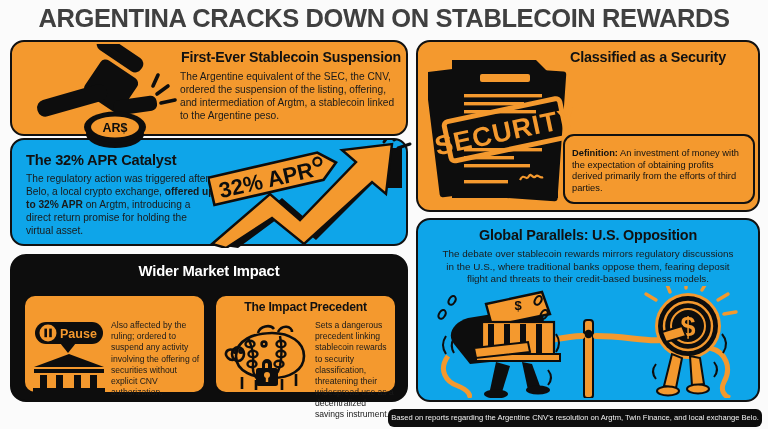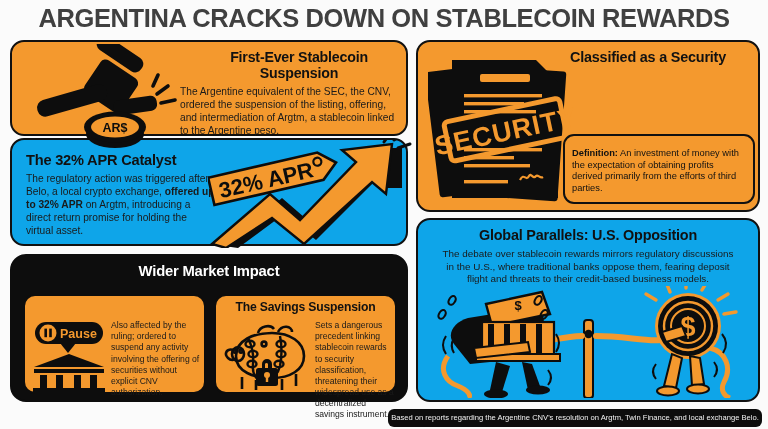--- a/index.html
+++ b/index.html
@@ -35,21 +35,21 @@
   }
   h2.head.white-txt { color:#fff; }
   p.body {
     font-size:10.2px; line-height:1.28; color:#1a1a1a;
   }
   p.body b { font-weight:bold; }
 
   
   #p1 { left:10px; top:40px; width:398px; height:96px; }
   #p1 .txt { position:absolute; left:168px; top:8px; width:222px; }
-  #p1 h2.head { text-align:center; margin-bottom:4px; font-size:14.2px;margin-left:16px;}
+  #p1 h2.head { text-align:center; margin-bottom:4px; font-size:14.2px;}
 
   
   .gavel { position:absolute; left:22px; top:2px; width:150px; height:110px; }
 
   
   .ars-coin { position:absolute; left:82px; top:104px; width:66px; height:46px; z-index:9; }
 
   
   #p2 { left:10px; top:138px; width:398px; height:108px; }
   #p2 .txt { position:absolute; left:14px; top:12px; width:190px; }
@@ -187,21 +187,21 @@
         <rect x="14.4" y="8.6" width="2.6" height="8.6" fill="#0d0d0d"></rect>
         <rect x="19.2" y="8.6" width="2.6" height="8.6" fill="#0d0d0d"></rect>
         <text x="30" y="18" font-family="Liberation Sans, sans-serif" font-size="12.5" font-weight="bold" fill="#F4992E">Pause</text>
       </svg>
       <div class="scol tx">
         <p class="body">Also affected by the ruling; ordered to suspend any activity involving the offering of securities without explicit CNV authorization.</p>
       </div>
     </div>
 
     <div class="sub" id="sub2">
-      <h3>The Savings Suspension</h3>
+      <h3>The Impact Precedent</h3>
       <svg class="scol art" viewBox="0 0 92 74">
         <g fill="none" stroke="#0d0d0d" stroke-width="2.6" stroke-linejoin="round">
           <path d="M16 36 C16 20 34 13 52 13 C70 13 84 22 84 36 C84 50 70 58 52 58 C34 58 16 52 16 36 Z"></path>
           <path d="M14 30 C6 28 4 34 8 38 C11 41 15 40 16 38"></path>
           <path d="M22 57 l0 12 M36 60 l0 10 M62 59 l0 11 M76 54 l0 12"></path>
           <path d="M38 13 C40 6 50 4 54 9"></path>
           <path d="M58 12 C62 4 72 6 72 12"></path>
           <ellipse cx="18" cy="34" rx="6" ry="7"></ellipse>
           <circle cx="15" cy="31" r="1.6"></circle>
             <circle cx="21" cy="31" r="1.6"></circle>

